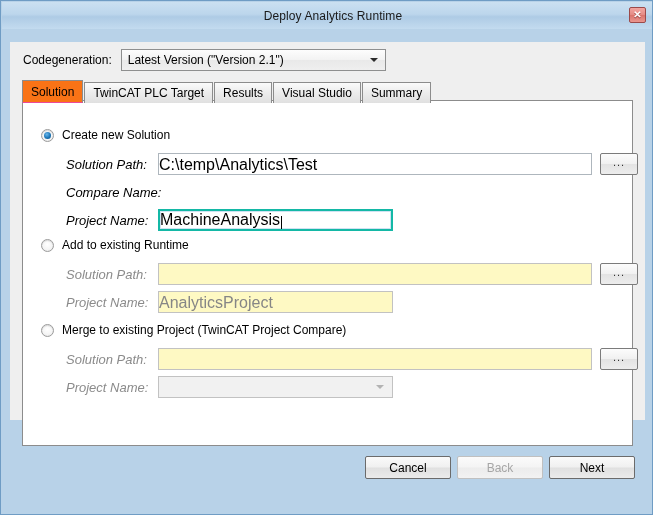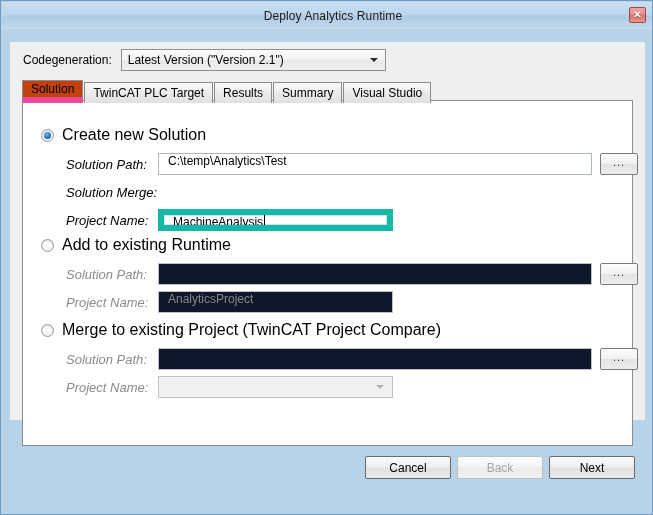--- a/index.html
+++ b/index.html
@@ -148,22 +148,22 @@
     border-bottom: none;
     background: linear-gradient(to bottom, #fbfbfb 0%, #ececec 50%, #e0e0e0 100%);
     white-space: nowrap;
     cursor: default;
     position: relative;
     top: 1px;
   }
   .tab.active {
     height: 23px;
     top: 0;
-    background: #c2410c;
-    border-bottom: 6px solid #ec4899;
+    background: #f97316;
+    border-bottom: 1px solid #ec4899;
     z-index: 4;
     margin-bottom: -1px;
   }
 
   
   #tabpanel {
     position: absolute;
     left: 12px;
     top: 58px;
     width: 611px;
@@ -208,21 +208,21 @@
     content: "";
     position: absolute;
     left: 2px;
     top: 2px;
     width: 7px;
     height: 7px;
     border-radius: 50%;
     background: radial-gradient(circle at 40% 35%, #6ab7ea 0%, #1c76b8 55%, #0d4f80 100%);
   }
   .radio-label {
-    font-size: 16px;
+    font-size: 12px;
     color: #000;
     margin-left: 8px;
     white-space: nowrap;
   }
 
   .field-row {
     position: absolute;
     left: 43px;
     display: flex;
     align-items: center;
@@ -237,33 +237,33 @@
     font-style: italic;
   }
   .field-label.disabled { color: #8b8b8b; }
 
   .textbox {
     box-sizing: border-box;
     height: 22px;
     border: 1px solid #aeb6bd;
     background: #ffffff;
     display: flex;
-    align-items: flex-start;
-    font-size: 12px;
-    color: #000;
-    padding-left: 9px;
+    align-items: flex-end;
+    font-size: 16px;
+    color: #000;
+    padding-left: 0;
     white-space: nowrap;
     overflow: hidden;
   }
   .textbox.focused {
-    border: 6px solid #14b8a6;
+    border: 2px solid #14b8a6;
     box-shadow: inset 0 0 0 1px #cfe2f2;
   }
   .textbox.disabled {
-    background: #0f172a;
+    background: #fef9c3;
     border: 1px solid #c2c2c2;
     color: #868686;
   }
   .caret {
     display: inline-block;
     width: 1px;
     height: 13px;
     background: #000;
     margin-left: 1px;
     vertical-align: middle;
@@ -368,24 +368,24 @@
       <div class="tab active">
           <span>Solution</span>
         </div>
       <div class="tab">
           <span>TwinCAT PLC Target</span>
         </div>
       <div class="tab">
           <span>Results</span>
         </div>
       <div class="tab">
+          <span>Visual Studio</span>
+        </div>
+      <div class="tab">
           <span>Summary</span>
-        </div>
-      <div class="tab">
-          <span>Visual Studio</span>
         </div>
     </div>
 
     <div id="tabpanel">
 
       <div class="group" id="group-create">
         <div class="radio-line">
           <span class="radio checked"></span>
           <span class="radio-label">Create new Solution</span>
         </div>
@@ -394,21 +394,21 @@
           <span class="field-label">Solution Path:</span>
           <div class="textbox tb-wide">
             <span>C:\temp\Analytics\Test</span>
           </div>
           <div class="browse-btn">
             <span>...</span>
           </div>
         </div>
 
         <div class="field-row" style="top:54px;">
-          <span class="field-label">Solution Merge:</span>
+          <span class="field-label">Compare Name:</span>
         </div>
 
         <div class="field-row" style="top:82px;">
           <span class="field-label">Project Name:</span>
           <div class="textbox tb-narrow focused">
             <span>MachineAnalysis</span>
               <span class="caret"></span>
           </div>
         </div>
       </div>

